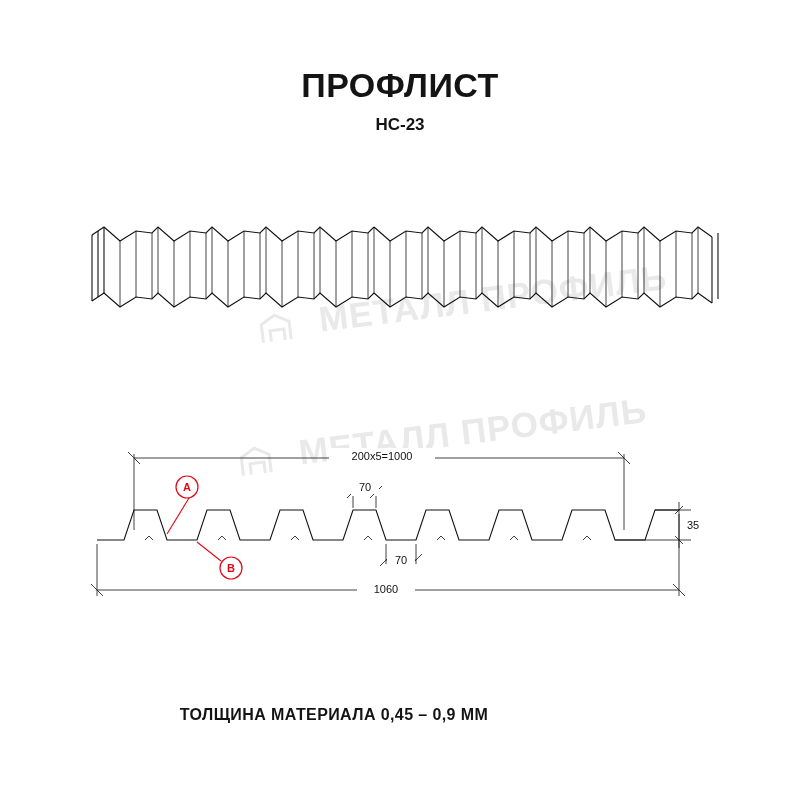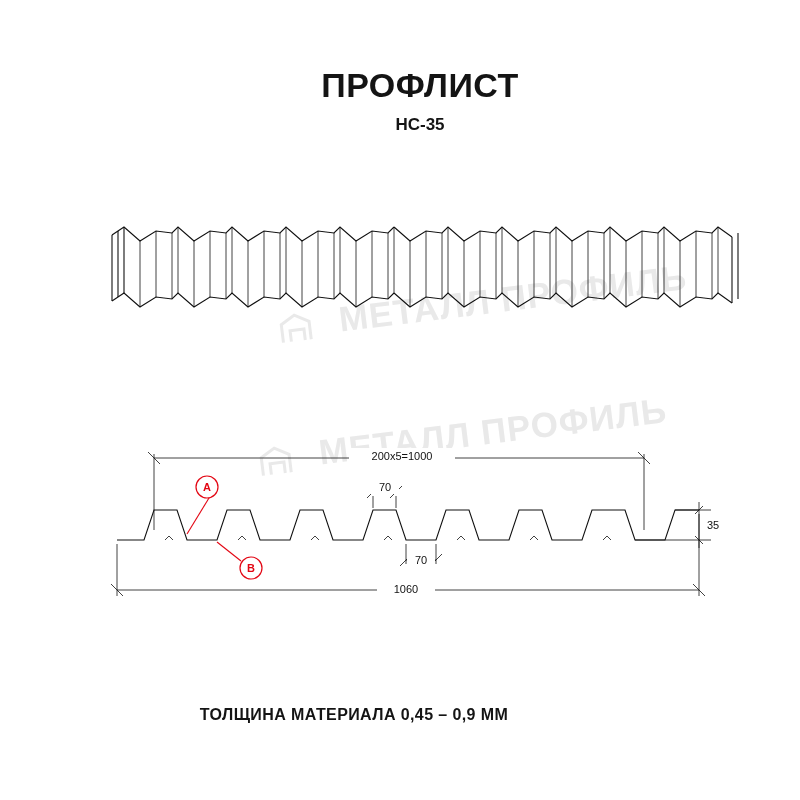--- a/index.html
+++ b/index.html
@@ -11,21 +11,20 @@
     width: 800px;
     height: 800px;
     position: relative;
     font-family: "Liberation Sans", sans-serif;
     color: #1a1a1a;
     overflow: hidden;
   }
   .page {
     position: absolute;
     inset: 0;
-    margin-left: 20px;
   }
   
   .title {
     position: absolute;
     top: 66px;
     left: 0;
     width: 800px;
     text-align: center;
     font-size: 34px;
     font-weight: bold;
@@ -111,21 +110,21 @@
     letter-spacing: 0.4px;
     color: #141414;
   }
 </style>
 </head>
 <body>
 
 <div class="page">
 
   <div class="title">ПРОФЛИСТ</div>
-  <div class="subtitle">НС-35</div>
+  <div class="subtitle">НС-23</div>
 
   <div class="watermark wm-iso">
     <span class="mark-box">
       <svg width="46" height="30" viewBox="0 0 46 30" aria-hidden="true">
         <path d="M2 28 L2 10 L16 2 L30 10 L30 28" fill="none" stroke="#e9e9e9" stroke-width="3"></path>
         <path d="M10 28 L10 17 L24 17 L24 28" fill="none" stroke="#e9e9e9" stroke-width="3"></path>
       </svg>
     </span><span>МЕТАЛЛ ПРОФИЛЬ</span>
   </div>
 

